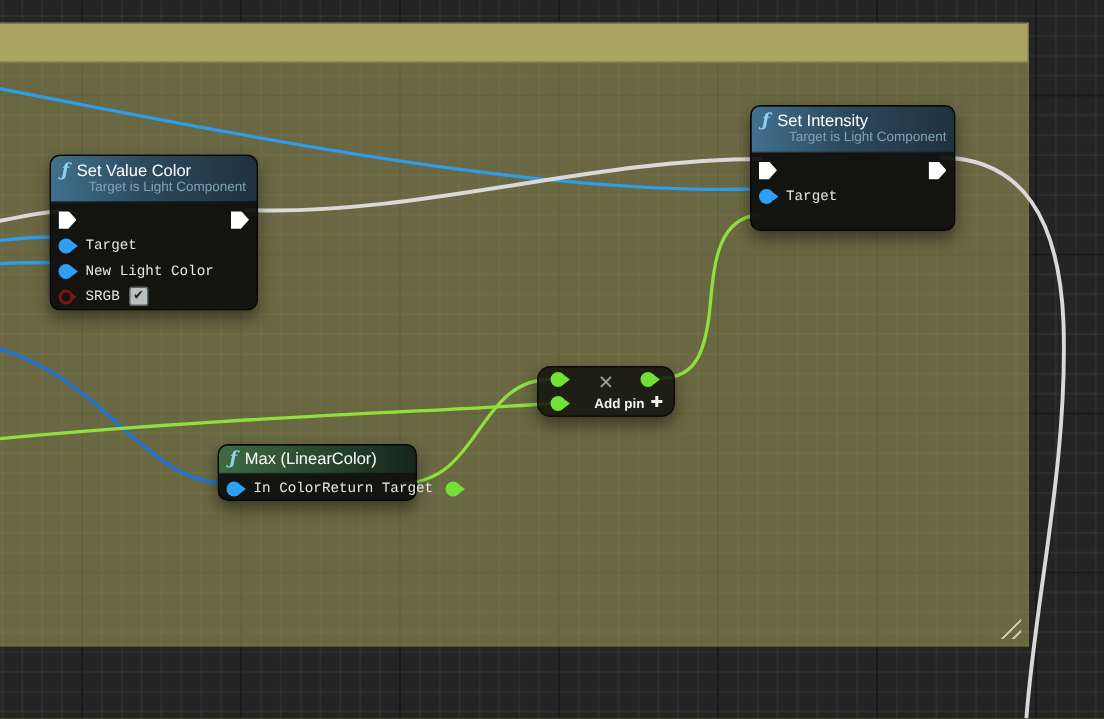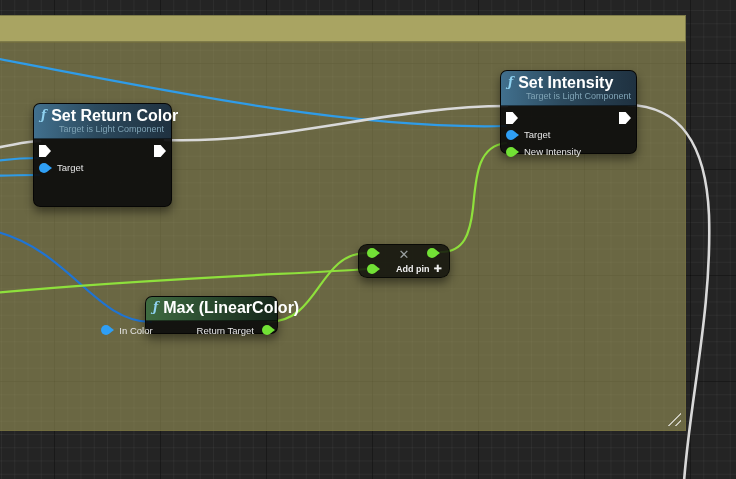--- a/index.html
+++ b/index.html
@@ -54,23 +54,23 @@
     box-sizing:border-box;color:#e8e8e8;
   }
   .node-header{
     border-radius:6px 6px 0 0;padding:3px 8px 4px 7px;line-height:1.1;
     border-bottom:1px solid rgba(0,0,0,0.5);
   }
   .header-blue{background:linear-gradient(90deg,var(--header-blue-left,#41708e) 0%, #2c4a5e 45%, var(--header-blue-right,#1f3140) 100%);}
   .header-green{background:linear-gradient(90deg,var(--header-green-left,#3f6b41) 0%, #27452c 55%, var(--header-green-right,#15251a) 100%);}
   .node-title-row{display:flex;align-items:center;gap:5px;}
   .fn-icon{font-family:"DejaVu Serif",serif;font-style:italic;font-weight:bold;color:#8fd2f0;font-size:12px;}
-  .node-title{font-size:16px;font-weight:bold;color:#fff;white-space:nowrap;}
+  .node-title{font-size:11px;font-weight:normal;color:#fff;white-space:nowrap;}
   .node-subtitle{font-size:9px;color:#7fa3b5;margin-left:18px;white-space:nowrap;}
-  .pin-row{display:flex;align-items:center;height:17px;position:relative;}
+  .pin-row{display:flex;align-items:center;height:17px;position:relative;font-family:Liberation Mono, monospace;}
   .pin-row.first{margin-top:3px;}
   .pin-label{font-size:9.5px;color:#e6e6e6;white-space:nowrap;}
   
   .exec-pin{
     display:inline-block;width:12px;height:12px;background:var(--exec-pin,#fff);
     clip-path:polygon(0 0,55% 0,100% 50%,55% 100%,0 100%);
   }
   .exec-in{position:absolute;left:5px;}
   .exec-out{position:absolute;right:5px;}
   
@@ -87,21 +87,21 @@
   .checkbox{
     display:inline-block;width:13px;height:13px;margin-left:6px;border-radius:2px;
     background:#b9c0c0;border:1px solid #5a5f5f;box-sizing:border-box;
     font-size:10px;line-height:11px;text-align:center;color:#222;font-weight:bold;
   }
   
   #node-set-light-color{left:33px;top:103px;width:139px;height:104px;}
   #node-set-intensity{left:500px;top:70px;width:137px;height:84px;}
   #node-max{left:145px;top:296px;width:133px;height:38px;}
   #node-max .node-header{padding:2px 8px 3px 7px;}
-  #node-max .pin-row{height:15px;margin-top:2px;justify-content:flex-end;gap:44px;}
+  #node-max .pin-row{height:15px;margin-top:2px;justify-content:flex-start;}
   #node-multiply{left:358px;top:244px;width:92px;height:34px;border-radius:9px;background:rgba(16,18,12,0.85);}
   .mult-pin{position:absolute;margin:0;}
   .mult-operator{
     position:absolute;left:0;right:0;top:3px;text-align:center;
     color:#9aa0a0;font-size:13px;font-weight:bold;line-height:13px;
   }
   .add-pin{
     position:absolute;right:7px;bottom:3px;display:flex;align-items:center;gap:4px;
     color:#f0f0f0;font-size:9px;font-weight:bold;cursor:pointer;margin-left:14px;
   }
@@ -129,53 +129,58 @@
     <path class="wire-blue-dark" d="M -6 231 C 70 250 95 322 151 322"></path>
     <path class="wire-green" d="M -6 293 C 150 278 300 274 367 269"></path>
     <path class="wire-green" d="M 268 322 C 320 322 318 253 367 253"></path>
     <path class="wire-green" d="M 441 252 C 464 252 470 234 473 208 C 476 178 477 146 506 143"></path>
   </svg>
 
   <div class="node" id="node-set-light-color">
     <div class="node-header header-blue">
       <div class="node-title-row">
         <span class="fn-icon">ƒ</span>
-        <span class="node-title">Set Return Color</span>
+        <span class="node-title">Set Value Color</span>
       </div>
       <div class="node-subtitle">Target is Light Component</div>
     </div>
     <div class="pin-row first">
       <span class="exec-pin exec-in"></span>
       <span class="exec-pin exec-out"></span>
     </div>
     <div class="pin-row">
       <span class="pin pin-blue"></span>
       <span class="pin-label">Target</span>
+    </div>
+    <div class="pin-row">
+      <span class="pin pin-blue"></span>
+      <span class="pin-label">New Light Color</span>
+    </div>
+    <div class="pin-row">
+      <span class="pin pin-red"></span>
+      <span class="pin-label">SRGB</span>
+      <span class="checkbox">✔</span>
     </div>
   </div>
 
   <div class="node" id="node-set-intensity">
     <div class="node-header header-blue">
       <div class="node-title-row">
         <span class="fn-icon">ƒ</span>
         <span class="node-title">Set Intensity</span>
       </div>
       <div class="node-subtitle">Target is Light Component</div>
     </div>
     <div class="pin-row first">
       <span class="exec-pin exec-in"></span>
       <span class="exec-pin exec-out"></span>
     </div>
     <div class="pin-row">
       <span class="pin pin-blue"></span>
       <span class="pin-label">Target</span>
-    </div>
-    <div class="pin-row">
-      <span class="pin pin-green"></span>
-      <span class="pin-label">New Intensity</span>
     </div>
   </div>
 
   <div class="node" id="node-max">
     <div class="node-header header-green">
       <div class="node-title-row">
         <span class="fn-icon">ƒ</span>
         <span class="node-title">Max (LinearColor)</span>
       </div>
     </div>

